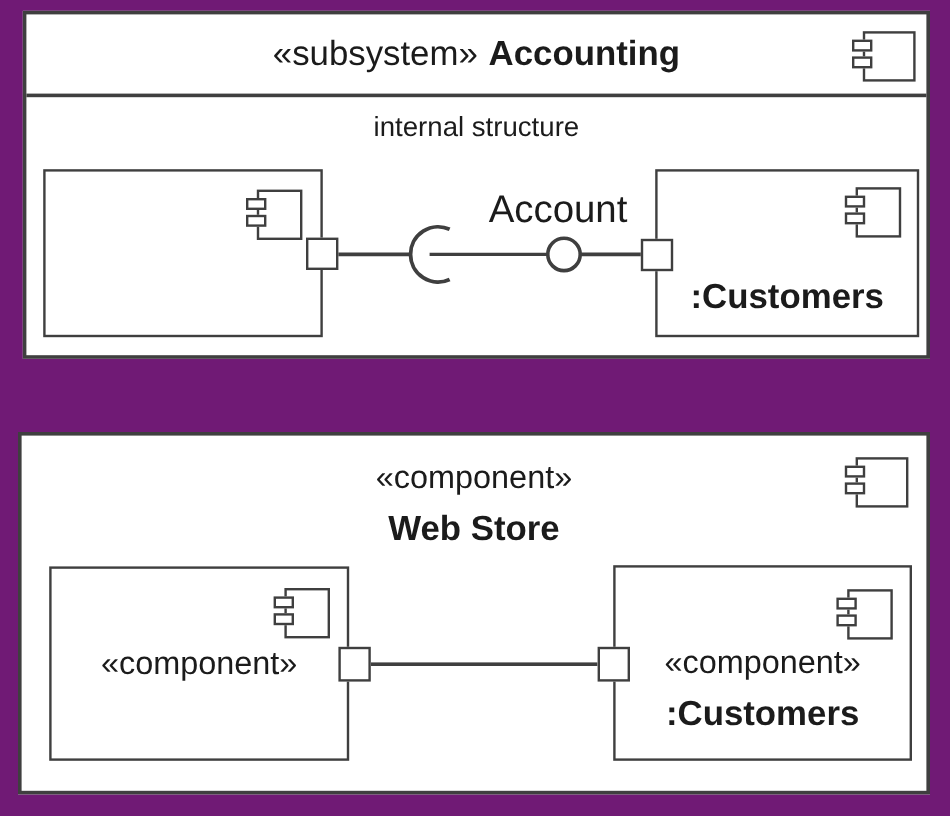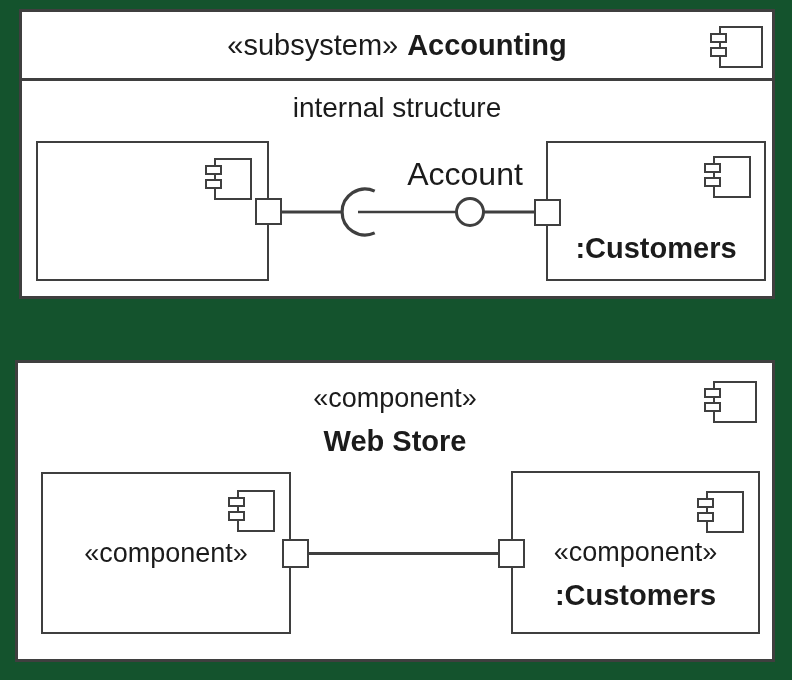--- a/index.html
+++ b/index.html
@@ -1,29 +1,29 @@
 <!DOCTYPE html>
 <html><head>
 <meta charset="utf-8">
 <style>
   html,body{margin:0;padding:0;background:#ffffff;}
   .stage{
-    position:relative;width:792px;height:680px;background:#14532d;overflow:hidden;
+    position:relative;width:792px;height:680px;background:#701a75;overflow:hidden;
     font-family:"Liberation Sans",sans-serif;color:#1b1b1b;
   }
   .box{position:absolute;border:3px solid #3f3f3f;background:#ffffff;box-sizing:border-box;z-index:1;}
   .inner-box{border-width:2.5px;z-index:2;}
   .header{position:absolute;left:0;right:0;top:0;height:66px;border-bottom:3px solid #3f3f3f;
     display:flex;align-items:center;justify-content:center;}
   .title-line{font-size:29px;letter-spacing:0px;white-space:nowrap;}
   .stereo{font-weight:400;}
   .bname{font-weight:700;margin-left:9px;}
   .center-text{position:absolute;left:0;right:0;text-align:center;white-space:nowrap;}
   .part-label{font-size:29px;font-weight:700;}
-  .small-label{font-size:28px;font-weight:400;}
+  .small-label{font-size:23px;font-weight:400;}
   .stereo-line{font-size:27px;font-weight:400;line-height:42px;}
   .name-line{font-size:29px;font-weight:700;line-height:44px;}
 
   
   .comp-icon{position:absolute;width:34px;height:38px;border:2.5px solid #3f3f3f;background:#ffffff;z-index:3;}
   .comp-icon.lg{width:40px;height:38px;}
   .comp-icon .tab{position:absolute;left:-11px;width:17px;height:10px;border:2.5px solid #3f3f3f;
     background:#ffffff;box-sizing:border-box;}
   .comp-icon .tab.t1{top:5px;}
   .comp-icon .tab.t2{top:19px;}

